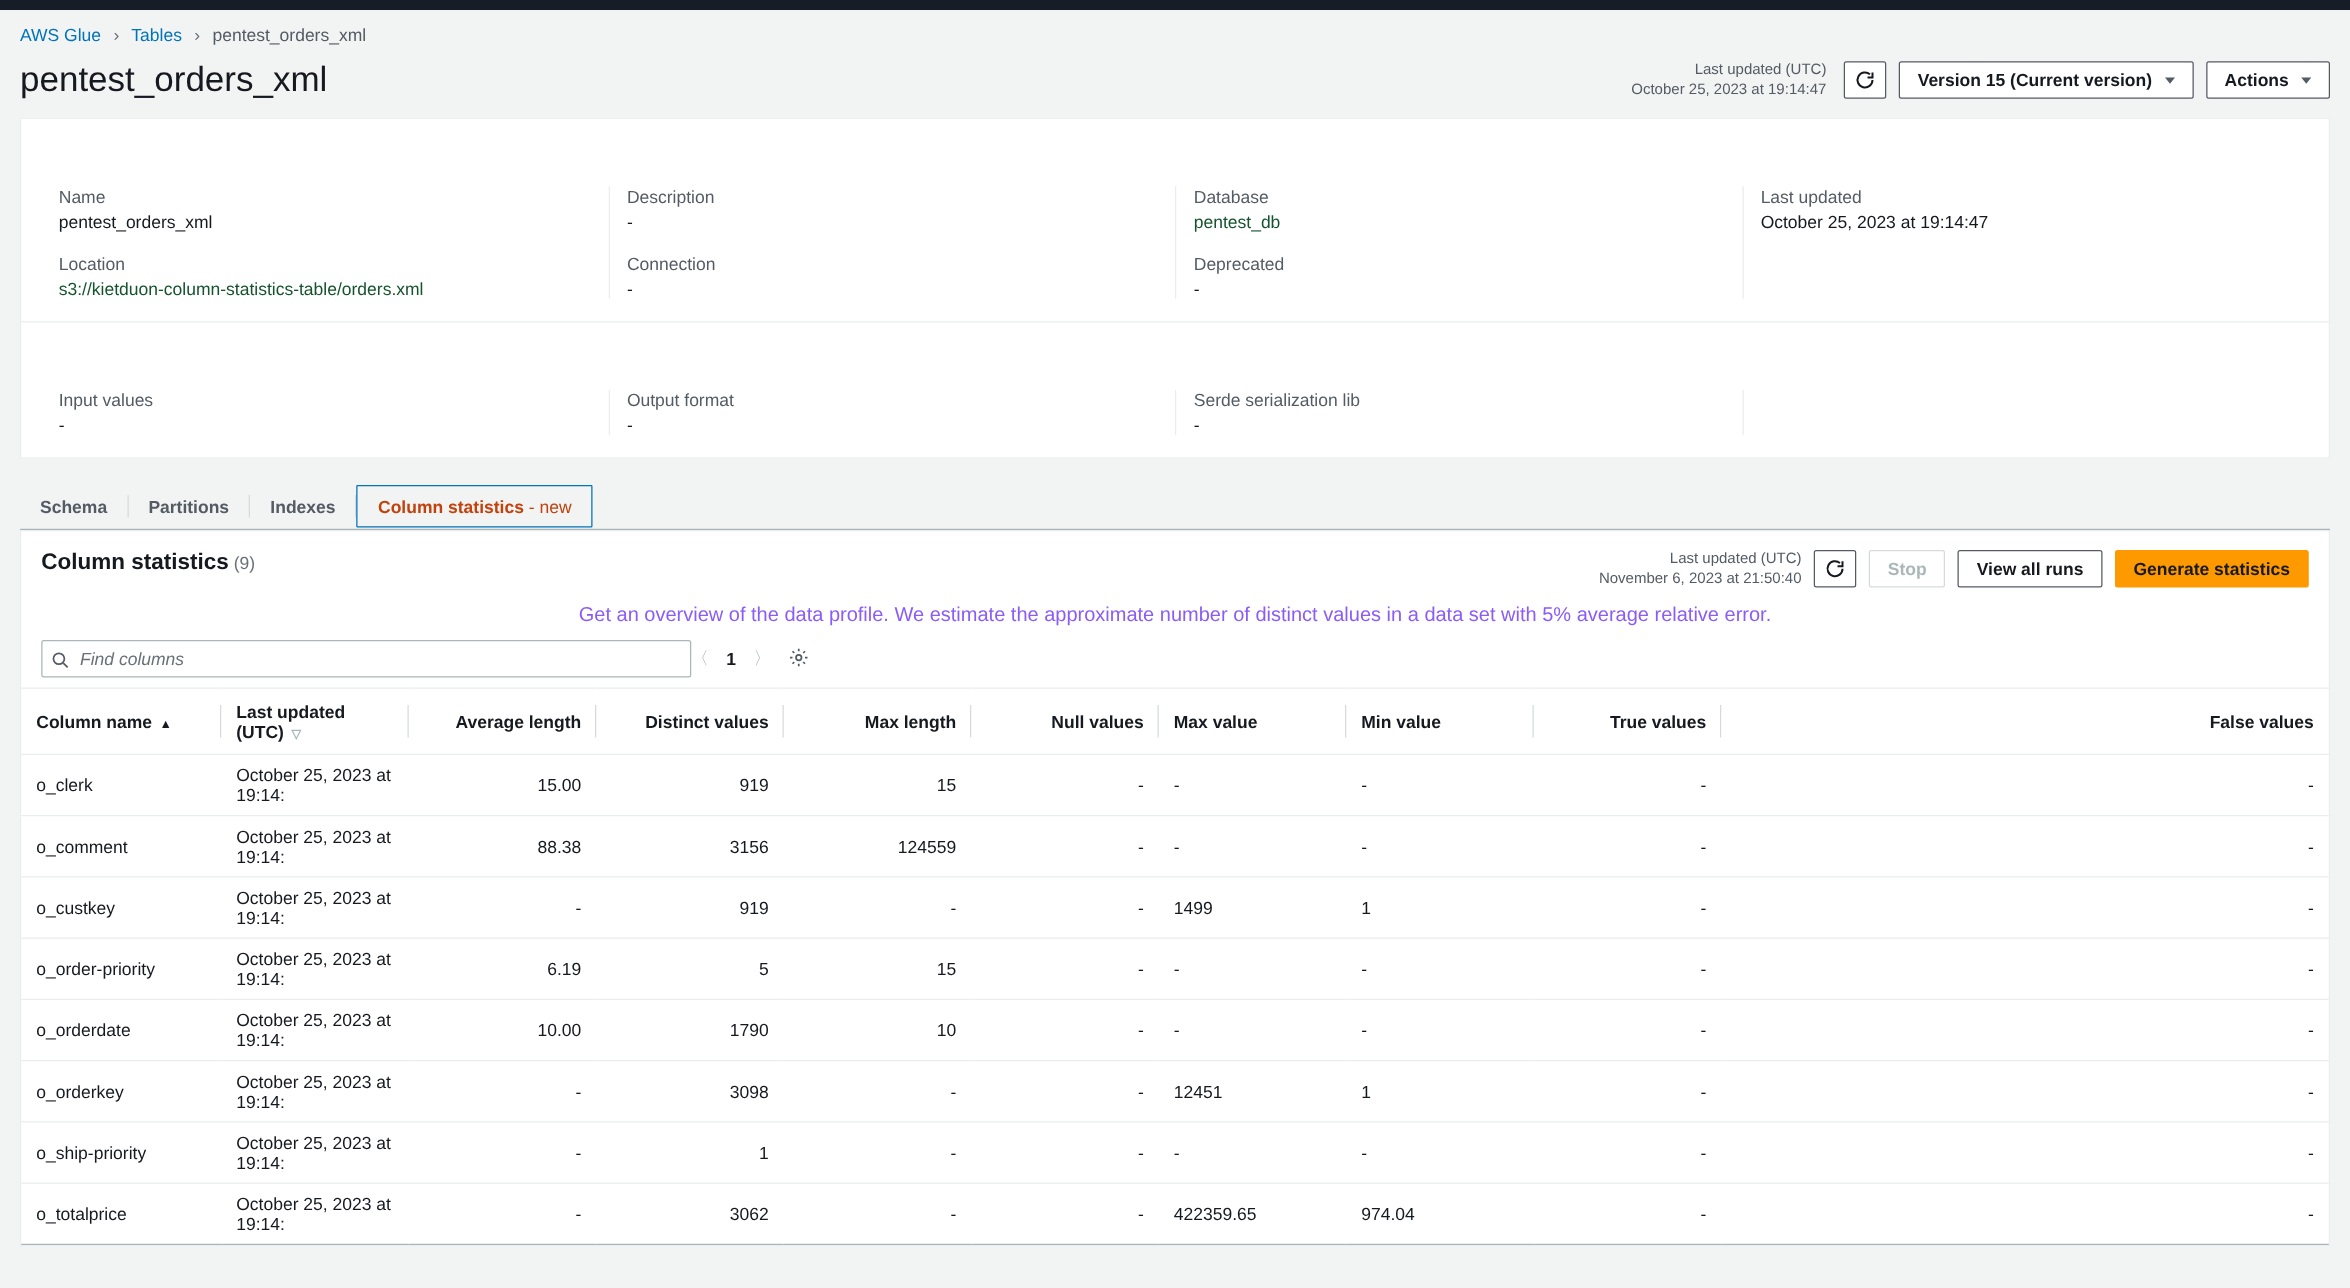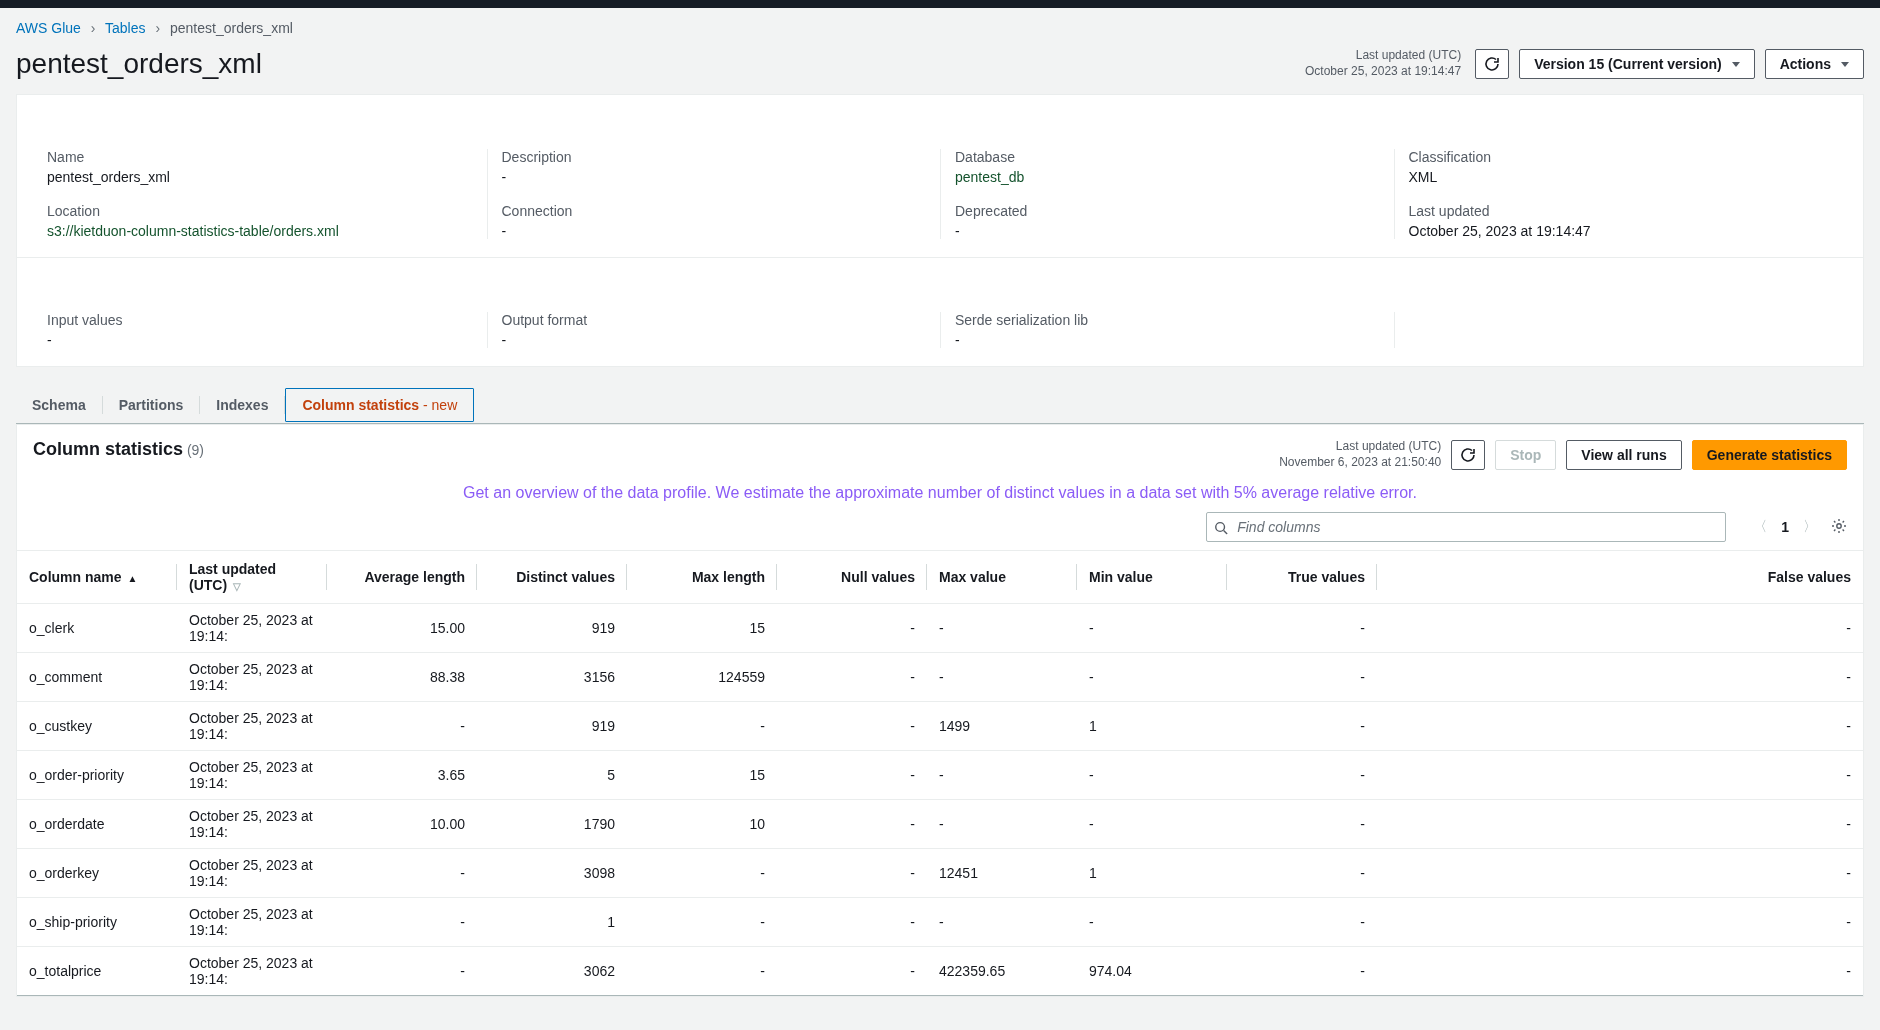--- a/index.html
+++ b/index.html
@@ -49,21 +49,21 @@
 .section-tab-sep { width: 1px; height: 18px; background: #d5dbdb; }
 
 .stats-panel { background: #fff; border: 1px solid #eaeded; }
 .stats-header { display: flex; justify-content: space-between; padding: 14px 16px 8px 16px; align-items: flex-start; }
 .stats-title-row h2 { font-size: 18px; font-weight: 700; display: inline; }
 .stats-count { color: #687078; font-weight: 400; }
 .stats-desc { font-size: 16px; color: #8b5cf6; margin-top: 6px; padding: 0 16px 10px 16px; text-align: center;}
 .stats-actions { display: flex; align-items: center; gap: 10px; }
 .stats-lastupdated { text-align: right; font-size: 12px; color: #545b64; line-height: 1.3; }
 
-.toolbar-row { display: flex; justify-content: flex-end; align-items: center; padding: 0 16px 8px 16px; gap: 27px; }
+.toolbar-row { display: flex; justify-content: flex-start; align-items: center; padding: 0 16px 8px 16px; }
 .search-box { position: relative; width: 520px; }
 .search-box input { width: 100%; padding: 6px 8px 6px 30px; border: 1px solid #aab7b8; border-radius: 2px; font-size: 14px; }
 .search-box input::placeholder { font-style: italic; color: #687078; }
 .search-icon { position: absolute; left: 8px; top: 50%; transform: translateY(-50%); color: #545b64; }
 .pagination { display: flex; align-items: center; gap: 14px; color: #545b64; }
 .pagination .page-num { font-weight: 700; color: #16191f; }
 .pagination .nav { cursor: pointer; color: #aab7b8; }
 .gear { cursor: pointer; }
 
 table.stats { width: 100%; border-collapse: collapse; }
@@ -144,24 +144,20 @@
         <div class="detail-block">
           <div class="detail-label">Database</div>
           <div class="detail-value"><a href="#">pentest_db</a></div>
         </div>
         <div class="detail-block">
           <div class="detail-label">Deprecated</div>
           <div class="detail-value">-</div>
         </div>
       </div>
       <div class="details-col">
-        <div class="detail-block">
-          <div class="detail-label">Classification</div>
-          <div class="detail-value">XML</div>
-        </div>
         <div class="detail-block">
           <div class="detail-label">Last updated</div>
           <div class="detail-value">October 25, 2023 at 19:14:47</div>
         </div>
       </div>
     </div>
 
     <div class="details-grid-2">
       <div class="details-col">
         <div class="detail-label">Input values</div>
@@ -287,21 +283,21 @@
             <td class="num">-</td>
             <td class="num">-</td>
             <td>1499</td>
             <td>1</td>
             <td class="num">-</td>
             <td class="num">-</td>
           </tr>
           <tr>
             <td>o_order-priority</td>
             <td>October 25, 2023 at 19:14:</td>
-            <td class="num">3.65</td>
+            <td class="num">6.19</td>
             <td class="num">5</td>
             <td class="num">15</td>
             <td class="num">-</td>
             <td>-</td>
             <td>-</td>
             <td class="num">-</td>
             <td class="num">-</td>
           </tr>
           <tr>
             <td>o_orderdate</td>

